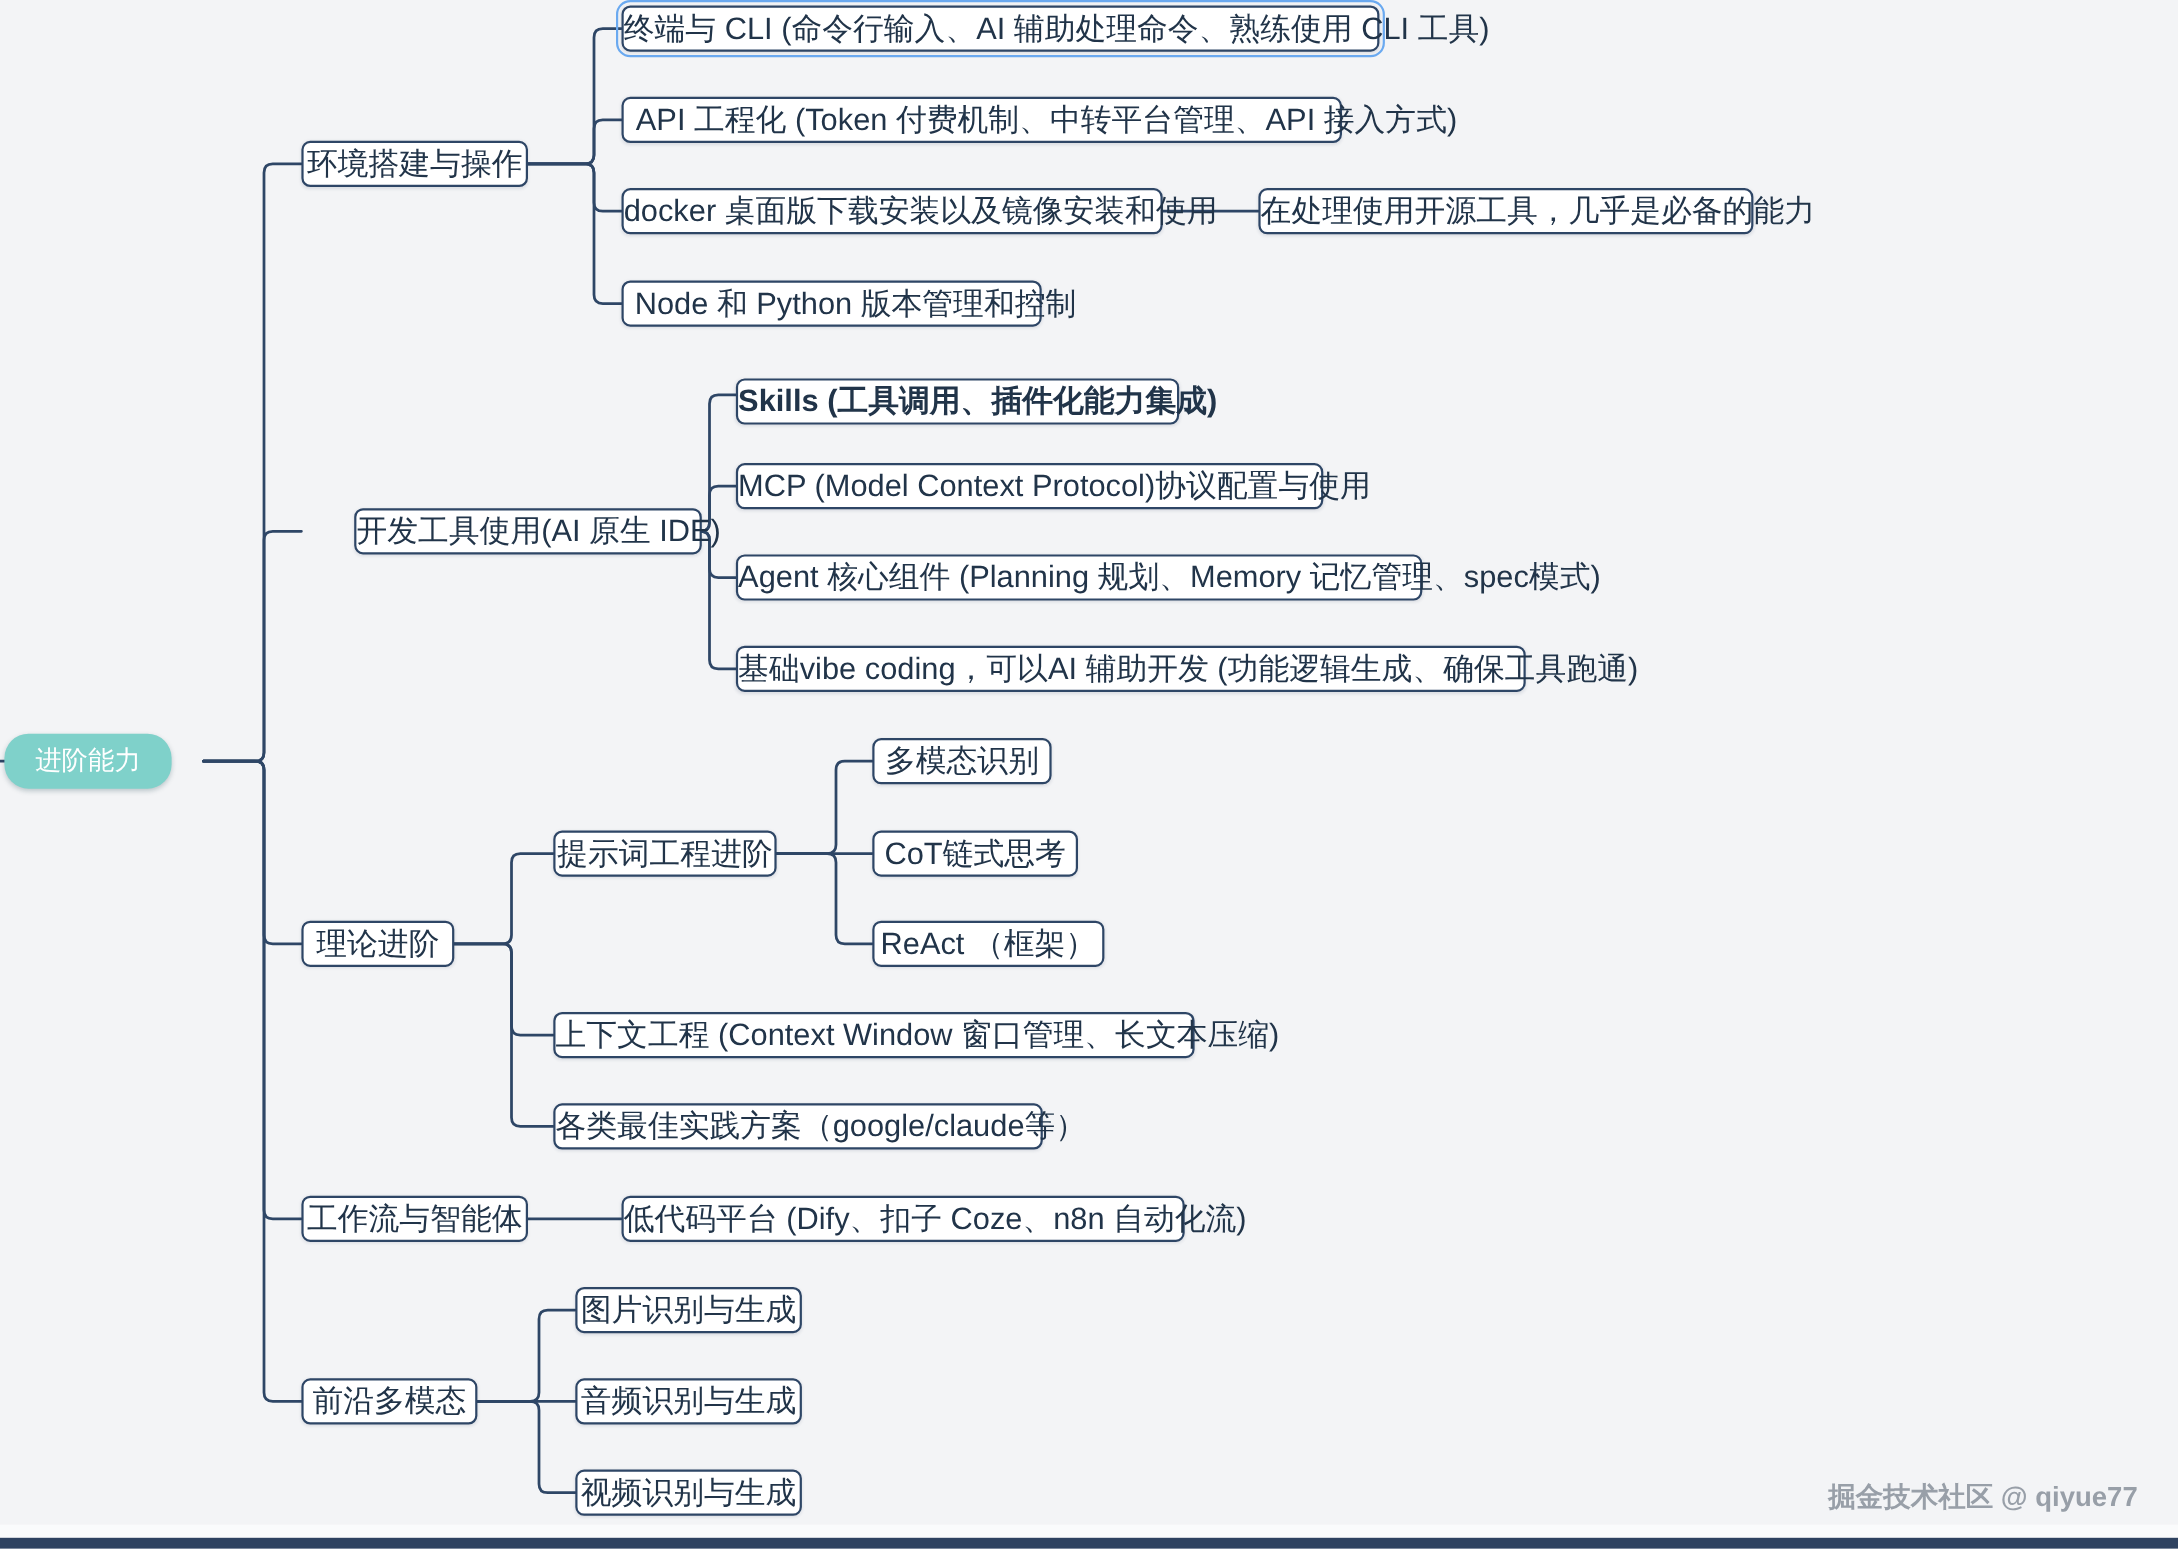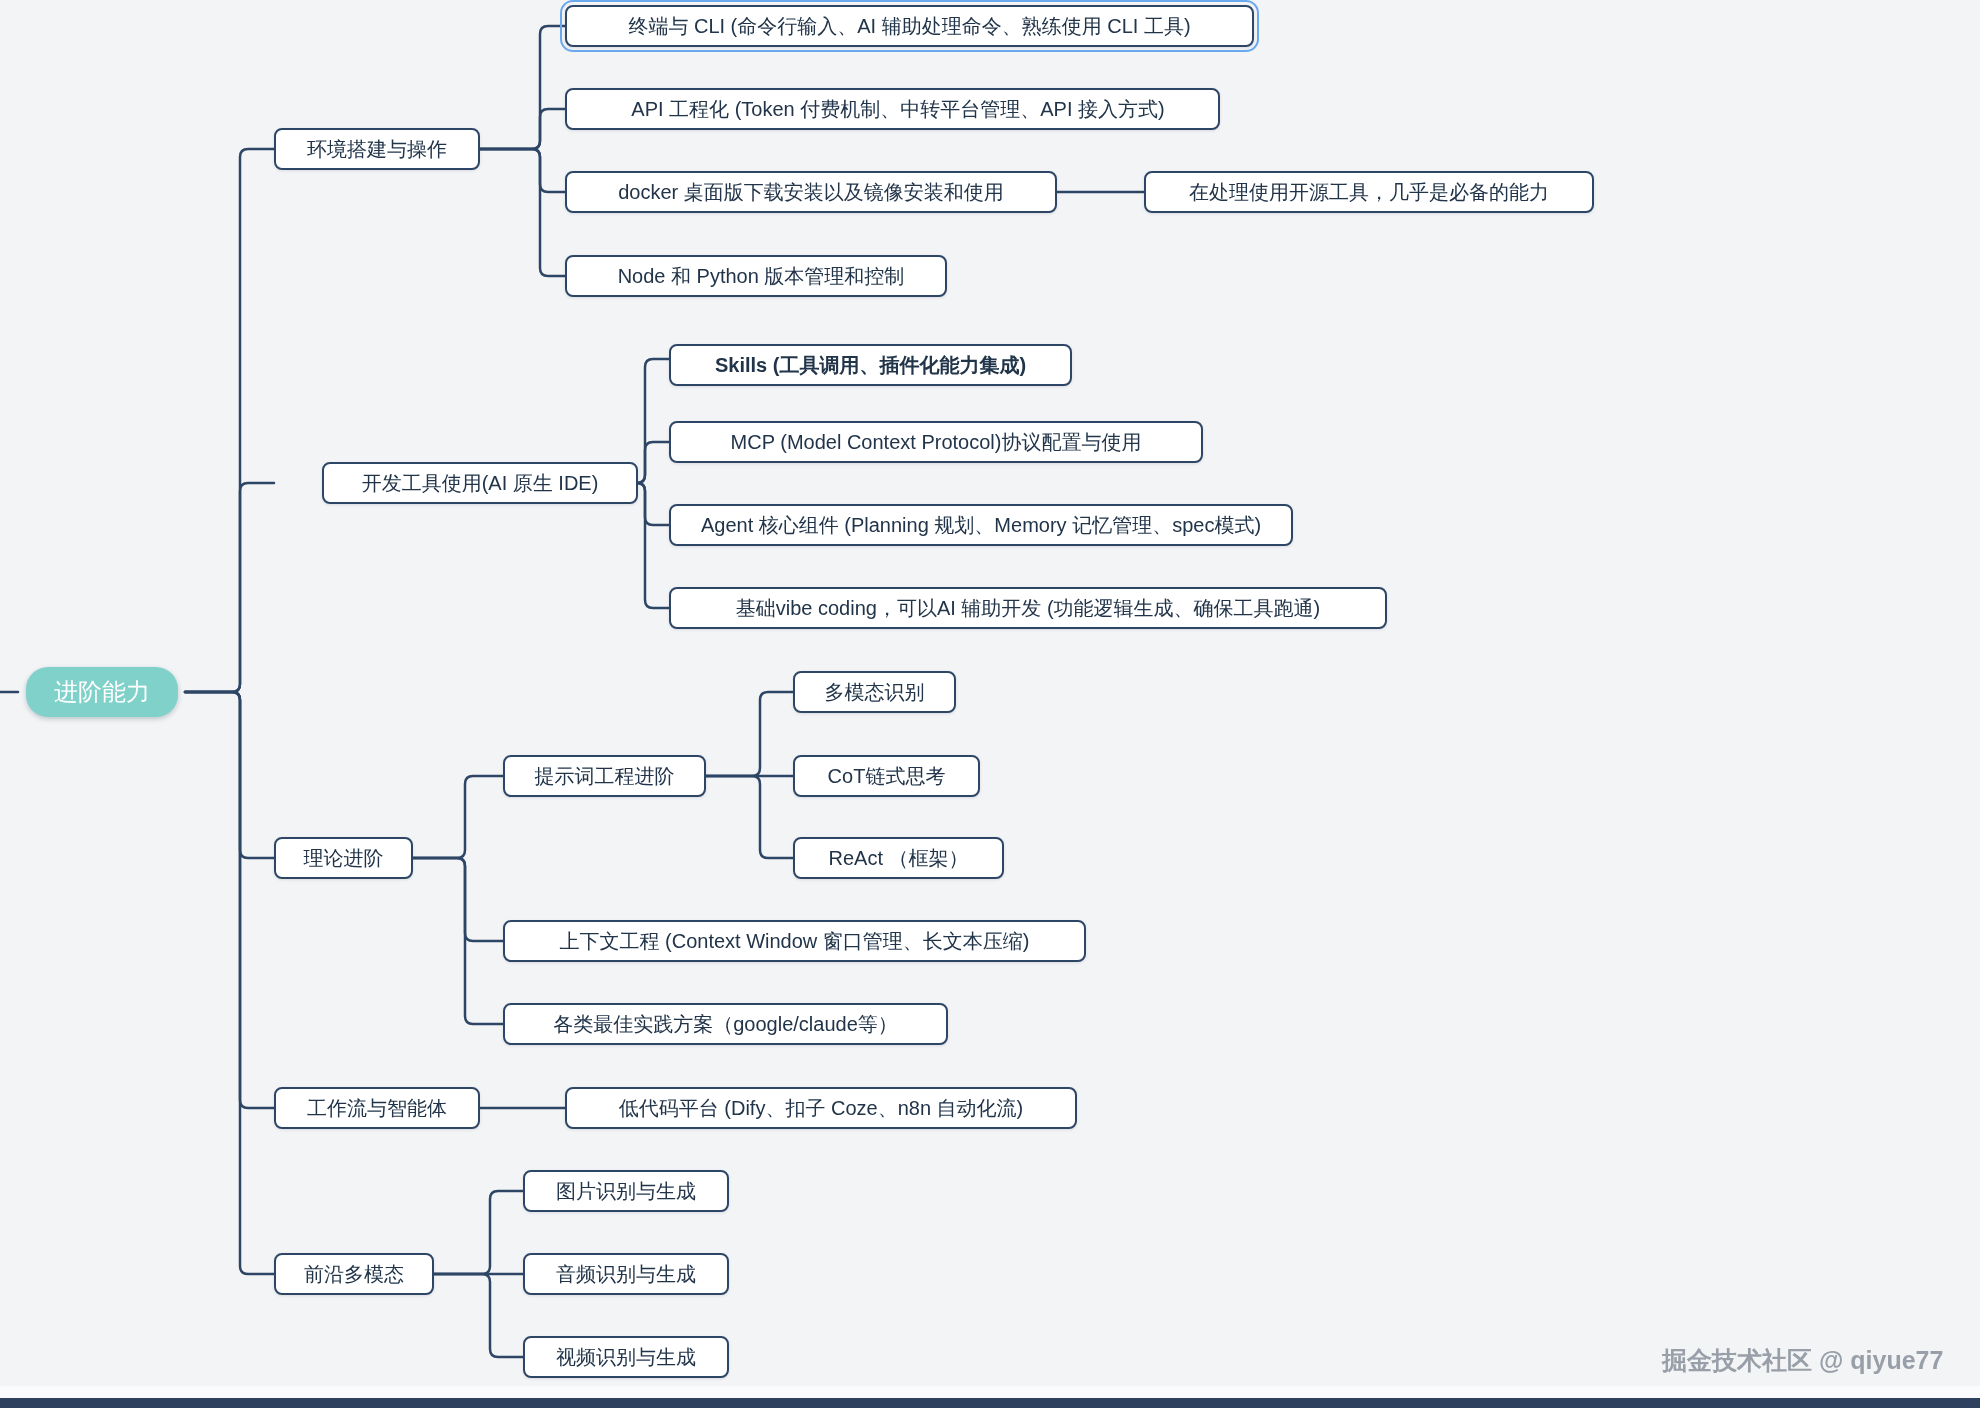--- a/index.html
+++ b/index.html
@@ -10,21 +10,21 @@
     overflow:hidden;
   }
   .canvas { position:relative; width:1980px; height:1408px; }
 
   svg.links { position:absolute; left:0; top:0; z-index:1; pointer-events:none; }
   svg.links path { fill:none; stroke:#2e4666; stroke-width:2.5; stroke-linecap:round; }
 
   .node {
     position:absolute; height:42px; line-height:38px;
     background:#ffffff; border:2px solid #2e4666; border-radius:8px;
-    color:#213449; font-size:20px; text-align:center; white-space:nowrap;
+    color:#213449; font-size:28px; text-align:center; white-space:nowrap;
     box-shadow:0 1px 3px rgba(30,50,80,.12); z-index:2; cursor:pointer;
   }
   .node.selected { outline:2px solid #6aa9f0; outline-offset:3px; }
 
   .root-node {
     position:absolute; height:50px; line-height:50px;
     background:#7fd1ca; border-radius:22px;
     color:#ffffff; font-size:24px; text-align:center; white-space:nowrap;
     box-shadow:0 2px 5px rgba(20,60,70,.25); z-index:2; cursor:pointer;
   }
@@ -72,21 +72,21 @@
     <path d="M702,776 H793"></path>
     <path d="M702,776 H752 Q760,776 760,784 V850 Q760,858 768,858 H793"></path>
 
     <path d="M476,1108 H565"></path>
 
     <path d="M430,1274 H482 Q490,1274 490,1266 V1199 Q490,1191 498,1191 H523"></path>
     <path d="M430,1274 H523"></path>
     <path d="M430,1274 H482 Q490,1274 490,1282 V1349 Q490,1357 498,1357 H523"></path>
   </svg>
 
-  <div class="root-node" style="left:26px; top:667px; width:152px;">进阶能力</div>
+  <div class="root-node" style="left:4px; top:667px; width:152px;">进阶能力</div>
 
   <div class="node" style="left:274px; top:128px; width:206px;">环境搭建与操作</div>
   <div class="node selected" style="left:565px; top:5px; width:689px;">终端与 CLI (命令行输入、AI 辅助处理命令、熟练使用 CLI 工具)</div>
   <div class="node" style="left:565px; top:88px; width:655px;padding-left:11px;">API 工程化 (Token 付费机制、中转平台管理、API 接入方式)</div>
   <div class="node" style="left:565px; top:171px; width:492px;">docker 桌面版下载安装以及镜像安装和使用</div>
   <div class="node" style="left:1144px; top:171px; width:450px;">在处理使用开源工具，几乎是必备的能力</div>
   <div class="node" style="left:565px; top:255px; width:382px;padding-left:10px;">Node 和 Python 版本管理和控制</div>
 
   <div class="node" style="left:274px; top:462px; width:316px;margin-left:48px;">开发工具使用(AI 原生 IDE)</div>
   <div class="node" style="left:669px; top:344px; width:403px;font-weight:bold;">Skills (工具调用、插件化能力集成)</div>

